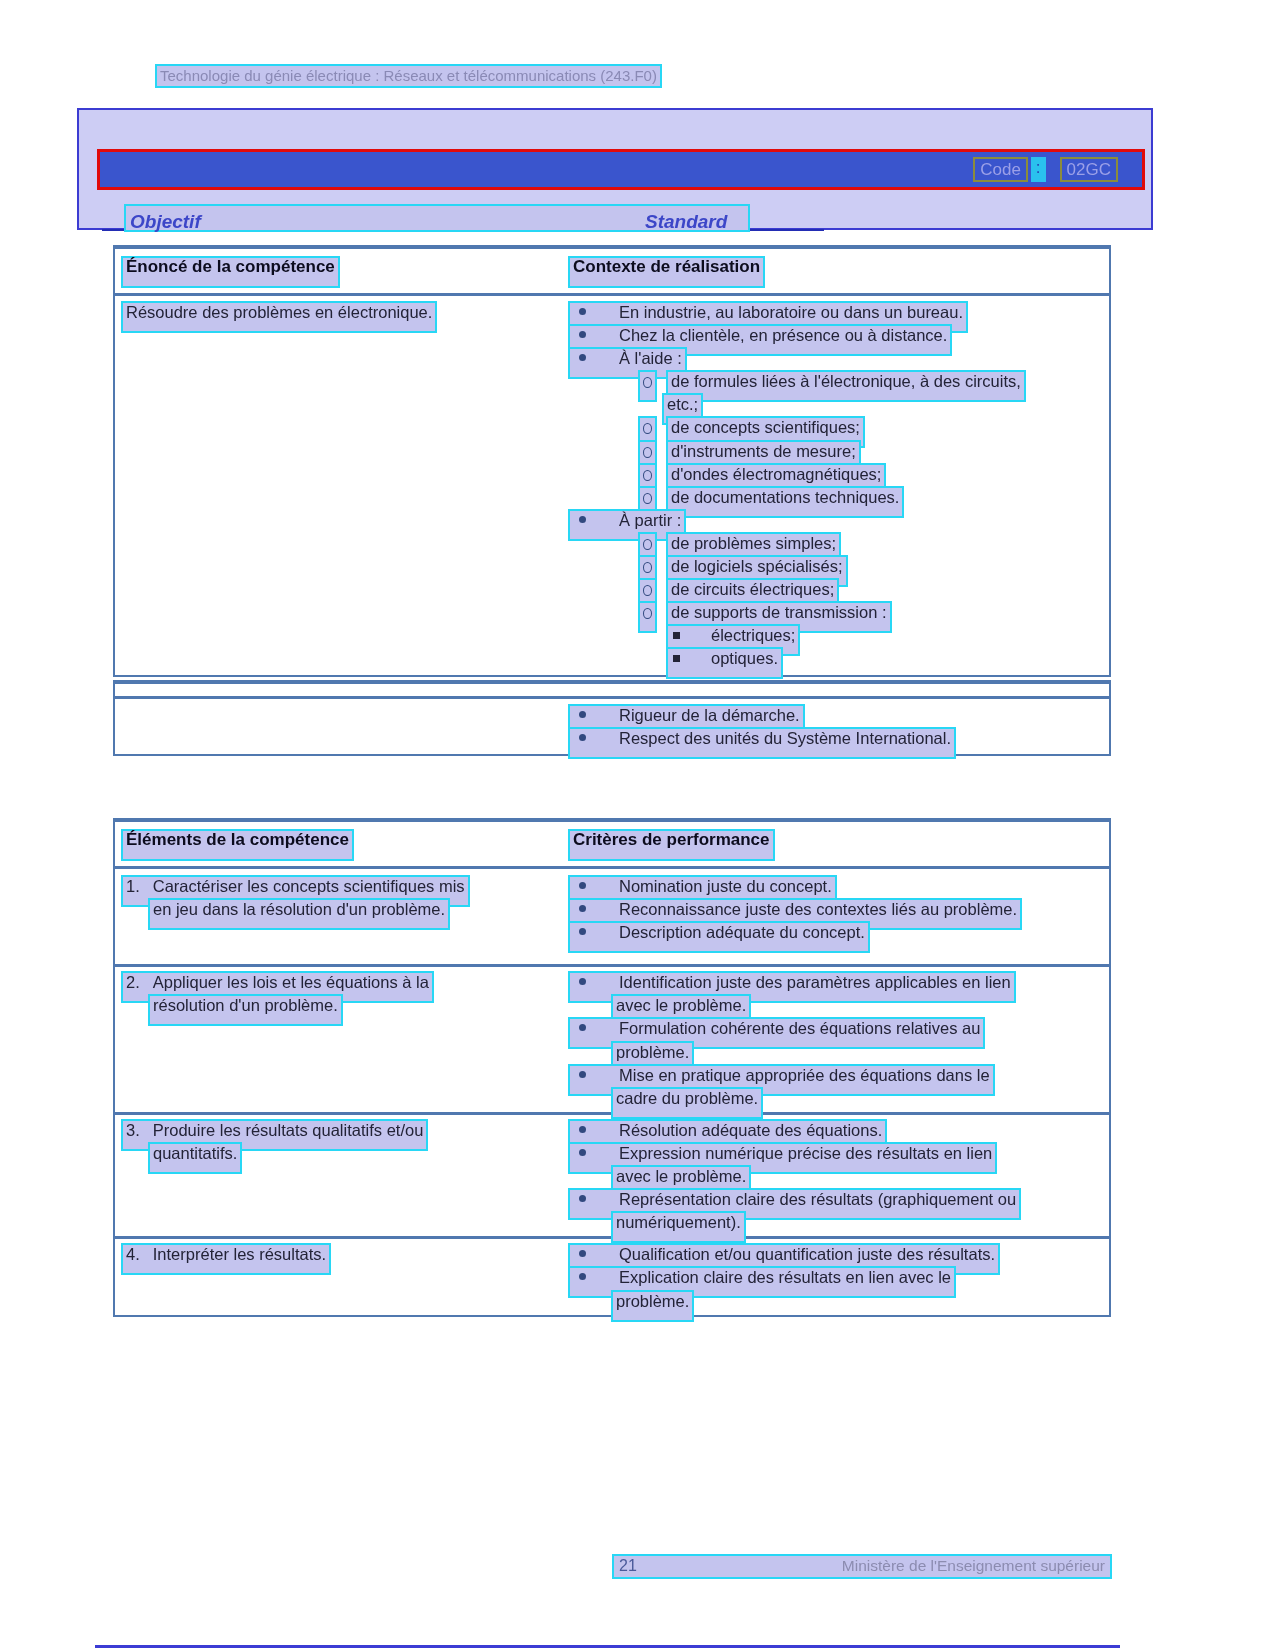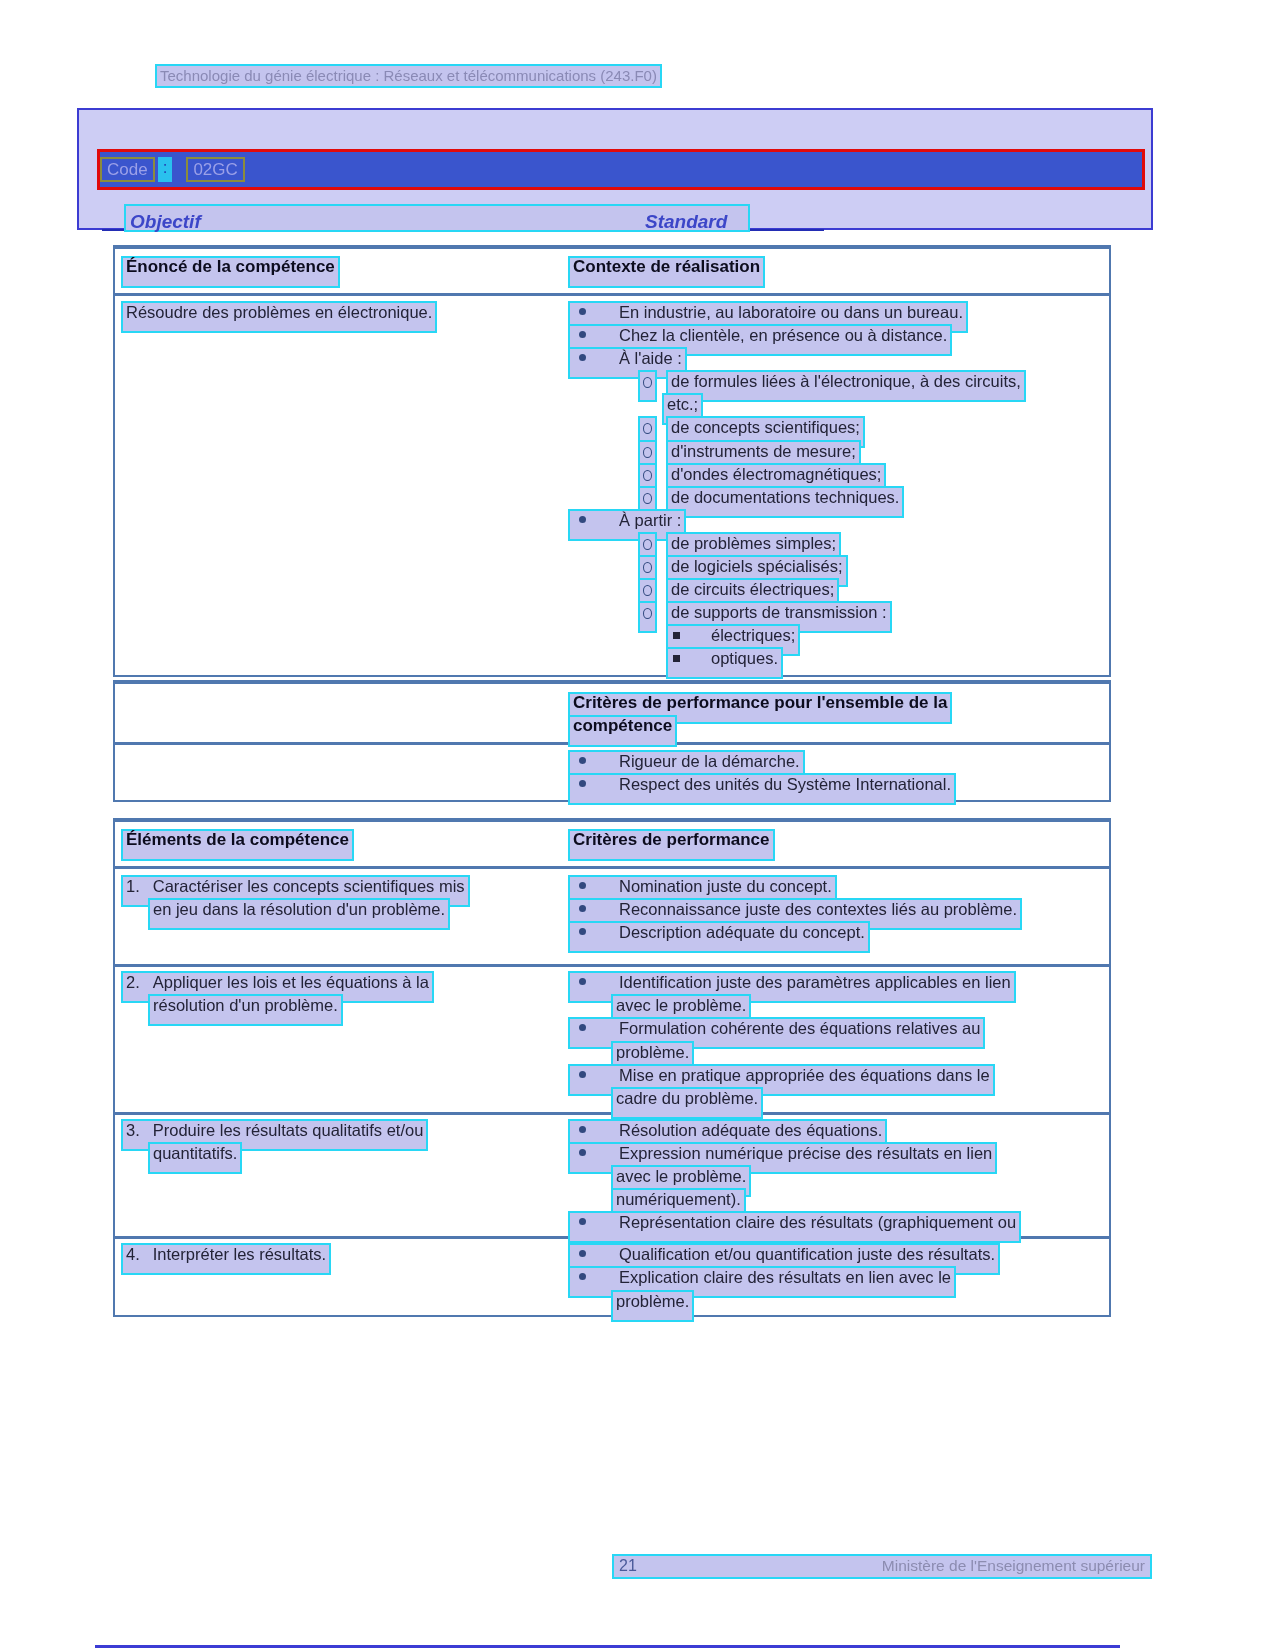--- a/index.html
+++ b/index.html
@@ -26,21 +26,21 @@
 
   
   .doc-header{position:absolute;left:109px;top:64px;padding-left:46px;}
   .doc-header .hl{font-size:15px;color:#8a8ab5;height:24px;line-height:20px;}
 
   
   .banner{position:absolute;left:77px;top:108px;width:1076px;height:122px;
     background:#cdcdf4;border:2px solid #3c3cd2;box-sizing:border-box;}
   .code-bar{position:absolute;left:18px;top:39px;width:1048px;height:41px;
     background:#3a55cd;border:3px solid #e10a0a;box-sizing:border-box;
-    display:flex;align-items:center;padding-right:24px;}
+    display:flex;align-items:center;justify-content:flex-end;padding-right:24px;}
   .code-box{display:inline-block;box-sizing:border-box;border:2px solid #8c8c3c;
     color:#9ba0e8;font-size:17px;padding:0 5px;height:25px;line-height:21px;}
   .colon-box{display:inline-block;box-sizing:border-box;background:#2ac1ee;
     color:#2446b8;font-size:17px;padding:0 5px;height:25px;line-height:22px;
     margin:0 14px 0 3px;}
   .obj-underline{position:absolute;left:23px;top:119px;width:722px;height:2px;background:#232db4;}
   .obj-std-row{position:absolute;left:45px;top:94px;width:626px;height:28px;
     background:var(--lav);border:2px solid var(--cyan);box-sizing:border-box;}
   .obj-label,.std-label{position:absolute;top:4px;font-size:19px;font-weight:bold;
     font-style:italic;color:#3c46c8;line-height:24px;white-space:nowrap;}
@@ -70,21 +70,21 @@
   .cont1 .hl{margin-left:46px;}
   .cont2 .hl{margin-left:97px;}
   .b3 .hl{margin-left:101px;}
 
   
   .num{margin-right:13px;}
   .cont-l .hl{margin-left:27px;}
 
   
   .footer{position:absolute;left:612px;top:1554px;}
-  .footer .hl{width:540px;display:flex;justify-content:space-between;height:25px;line-height:20px;padding:0 5px;}
+  .footer .hl{width:500px;display:flex;justify-content:space-between;height:25px;line-height:20px;padding:0 5px;}
   .page-num{color:#4a5a9a;font-size:16px;}
   .ministry{color:#8c8cb0;font-size:15.5px;}
 
   .bottom-line{position:absolute;left:95px;top:1645px;width:1025px;height:3px;background:#3c3cd4;}
 
   
   #tbl1{top:245px;}
   #tbl2{top:680px;}
   #tbl3{top:818px;}
 </style>
@@ -134,24 +134,20 @@
       <div class="line"><span class="hl pill"><i class="circ"></i></span><span class="hl"><span>de supports de transmission :</span></span></div>
       <div class="line b3"><span class="hl"><i class="sq"></i><span>électriques;</span></span></div>
       <div class="line b3"><span class="hl"><i class="sq"></i><span>optiques.</span></span></div>
     </div>
   </div>
 </div>
 
 <div class="tbl" id="tbl2">
   <div class="tbl-head2">
     <div class="cell-l"></div>
-    <div class="cell-r bold">
-      <div class="line"><span class="hl"><span>Critères de performance pour l'ensemble de la</span></span></div>
-      <div class="line"><span class="hl"><span>compétence</span></span></div>
-    </div>
   </div>
   <div class="tbl-body">
     <div class="cell-l"></div>
     <div class="cell-r">
       <div class="line"><span class="hl"><i class="dot"></i><span>Rigueur de la démarche.</span></span></div>
       <div class="line"><span class="hl"><i class="dot"></i><span>Respect des unités du Système International.</span></span></div>
     </div>
   </div>
 </div>
 
@@ -190,22 +186,22 @@
 
   <div class="erow">
     <div class="cell-l">
       <div class="line"><span class="hl"><span class="num">3.</span><span>Produire les résultats qualitatifs et/ou</span></span></div>
       <div class="line cont-l"><span class="hl"><span>quantitatifs.</span></span></div>
     </div>
     <div class="cell-r">
       <div class="line"><span class="hl"><i class="dot"></i><span>Résolution adéquate des équations.</span></span></div>
       <div class="line"><span class="hl"><i class="dot"></i><span>Expression numérique précise des résultats en lien</span></span></div>
       <div class="line cont1"><span class="hl"><span>avec le problème.</span></span></div>
+      <div class="line"><span class="hl"><i class="dot"></i><span>Représentation claire des résultats (graphiquement ou</span></span></div>
       <div class="line cont1"><span class="hl"><span>numériquement).</span></span></div>
-      <div class="line"><span class="hl"><i class="dot"></i><span>Représentation claire des résultats (graphiquement ou</span></span></div>
     </div>
   </div>
 
   <div class="erow">
     <div class="cell-l">
       <div class="line"><span class="hl"><span class="num">4.</span><span>Interpréter les résultats.</span></span></div>
     </div>
     <div class="cell-r">
       <div class="line"><span class="hl"><i class="dot"></i><span>Qualification et/ou quantification juste des résultats.</span></span></div>
       <div class="line"><span class="hl"><i class="dot"></i><span>Explication claire des résultats en lien avec le</span></span></div>

